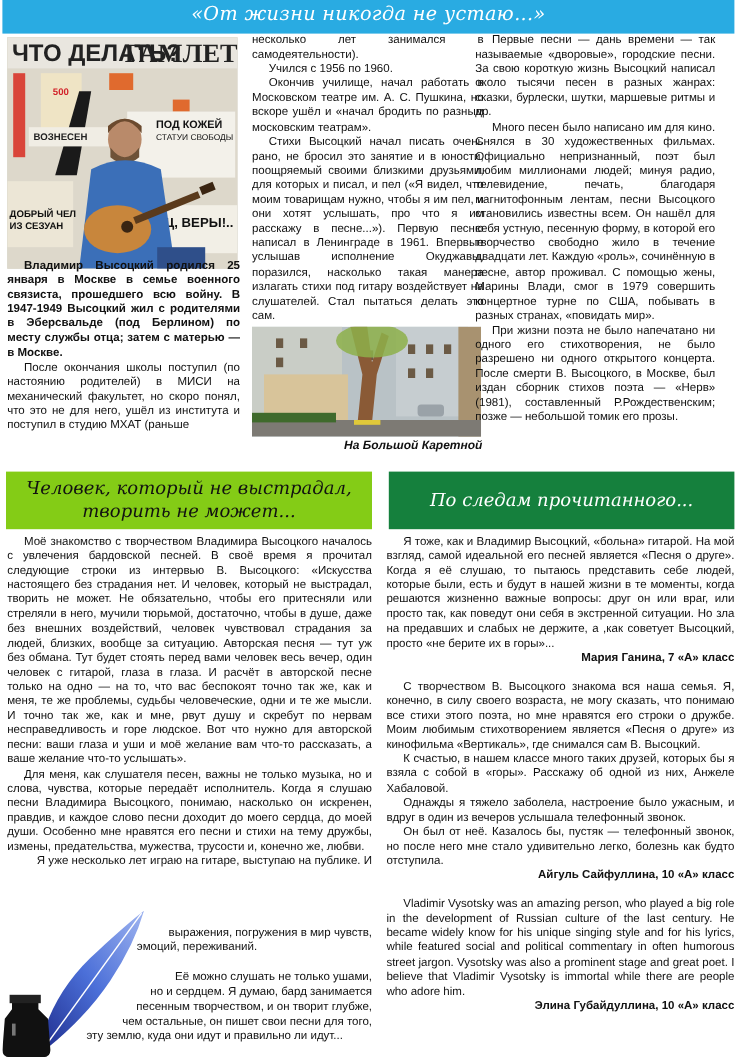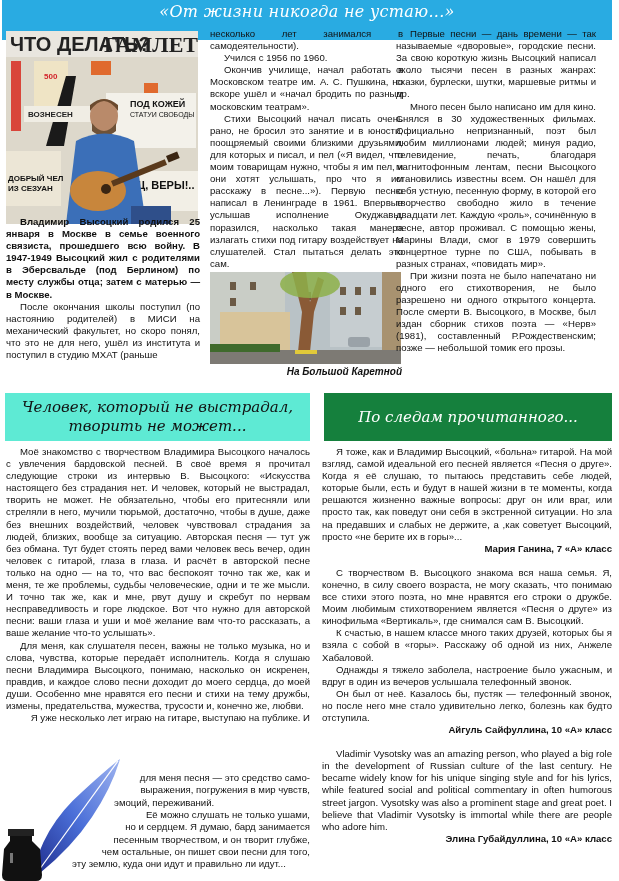--- a/index.html
+++ b/index.html
@@ -1,28 +1,28 @@
 <!DOCTYPE html>
 <html><head>
 <meta charset="utf-8">
 <style>
   html, body { margin:0; padding:0; background:#ffffff; }
   body { width:619px; height:881px; position:relative; overflow:hidden;
          font-family:"Liberation Sans", sans-serif; color:#111; }
   .abs { position:absolute; }
-  .banner { left:2px; top:0; width:610px; height:40px; background:#29abe2;
+  .banner { left:2px; top:0; width:610px; height:28px; background:#29abe2;
             color:#fff; text-align:center; font-family:"DejaVu Serif", serif;
             font-style:italic; font-size:16px; line-height:24px; letter-spacing:0.3px; }
   .col { font-size:9.6px; line-height:12.1px; text-align:justify; hyphens:manual; }
   .col p { margin:0; text-indent:14px; }
   .bold { font-weight:bold; }
   .photo1 { left:6px; top:31px; width:192px; height:193px; overflow:hidden; background:#d8d4c8; }
   .photo2 { left:210px; top:272px; width:191px; height:92px; overflow:hidden; }
   .caption { font-style:italic; font-weight:bold; font-size:10px; text-align:right; }
-  .box-yellow { left:5px; top:393px; width:305px; height:48px; background:#5eead4;
+  .box-yellow { left:5px; top:393px; width:305px; height:48px; background:#84cc16;
                 color:#111; font-family:"DejaVu Serif", serif; font-style:italic;
                 font-size:15px; line-height:19px; text-align:center; display:flex;
                 align-items:center; justify-content:center; }
   .box-red { left:324px; top:393px; width:288px; height:48px; background:#15803d;
              color:#fff; font-family:"DejaVu Serif", serif; font-style:italic;
              font-size:15px; text-align:center; display:flex; align-items:center; justify-content:center; }
   .sign { font-weight:bold; text-align:right; }
   .quill { left:2px; top:757px; width:120px; height:124px; }
 </style>
 </head>
@@ -120,21 +120,20 @@
 </div>
 
 <div class="abs box-red">По следам прочитанного...</div>
 
 <div class="abs col" style="left:6px; top:446px; width:304px;">
   <p>Моё знакомство с творчеством Владимира Высоцкого началось с увлечения бардовской песней. В своё время я прочитал следующие строки из интервью В. Высоцкого: «Искусства настоящего без страдания нет. И человек, который не выстрадал, творить не может. Не обязательно, чтобы его притесняли или стреляли в него, мучили тюрьмой, достаточно, чтобы в душе, даже без внешних воздействий, человек чувствовал страдания за людей, близких, вообще за ситуацию. Авторская песня — тут уж без обмана. Тут будет стоять перед вами человек весь вечер, один человек с гитарой, глаза в глаза. И расчёт в авторской песне только на одно — на то, что вас беспокоят точно так же, как и меня, те же проблемы, судьбы человеческие, одни и те же мысли. И точно так же, как и мне, рвут душу и скребут по нервам несправедливость и горе людское. Вот что нужно для авторской песни: ваши глаза и уши и моё желание вам что-то рассказать, а ваше желание что-то услышать».</p>
   <p>Для меня, как слушателя песен, важны не только музыка, но и слова, чувства, которые передаёт исполнитель. Когда я слушаю песни Владимира Высоцкого, понимаю, насколько он искренен, правдив, и каждое слово песни доходит до моего сердца, до моей души. Особенно мне нравятся его песни и стихи на тему дружбы, измены, предательства, мужества, трусости и, конечно же, любви.</p>
   <div style="text-align:right;">Я уже несколько лет играю на гитаре, выступаю на публике. И</div>
 </div>
 <div class="abs col" style="left:100px; top:772px; width:210px; text-align:right; line-height:12.3px;">
-  <div>для меня песня — это средство само-</div>
   <div>выражения, погружения в мир чувств,</div>
   <div style="text-align:left; padding-left:14px;">эмоций, переживаний.</div>
 </div>
 <div class="abs col" style="left:60px; top:809px; width:250px; text-align:right; line-height:12.3px;">
   <div>Её можно слушать не только ушами,</div>
   <div>но и сердцем. Я думаю, бард занимается</div>
   <div>песенным творчеством, и он творит глубже,</div>
   <div>чем остальные, он пишет свои песни для того,</div>
   <div style="text-align:left; padding-left:12px;">эту землю, куда они идут и правильно ли идут...</div>
 

